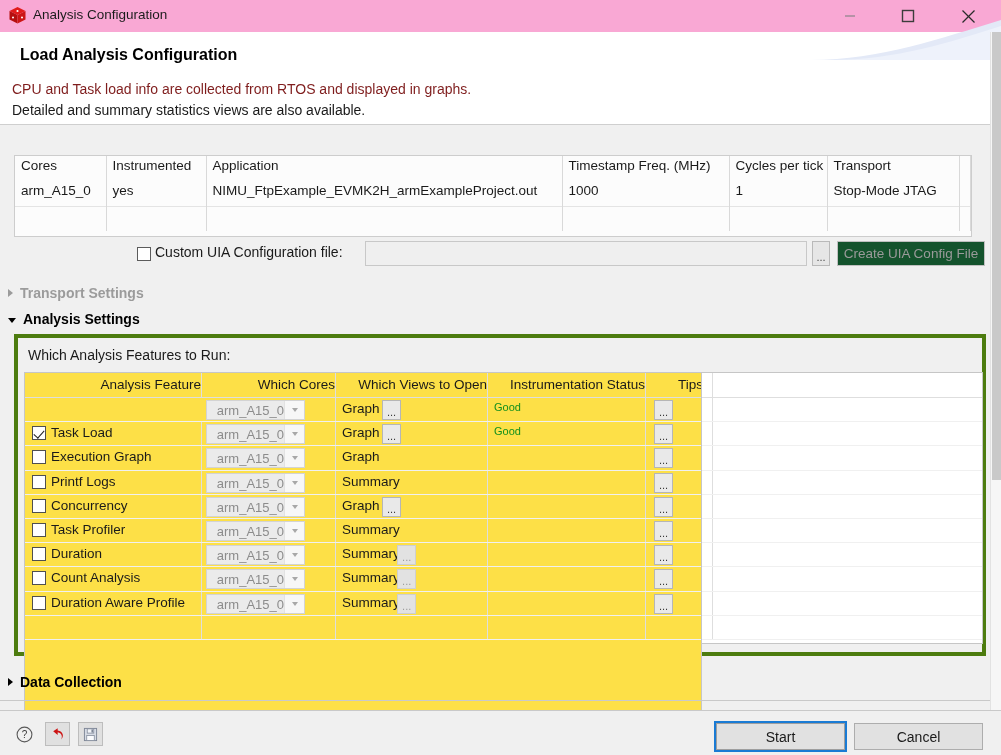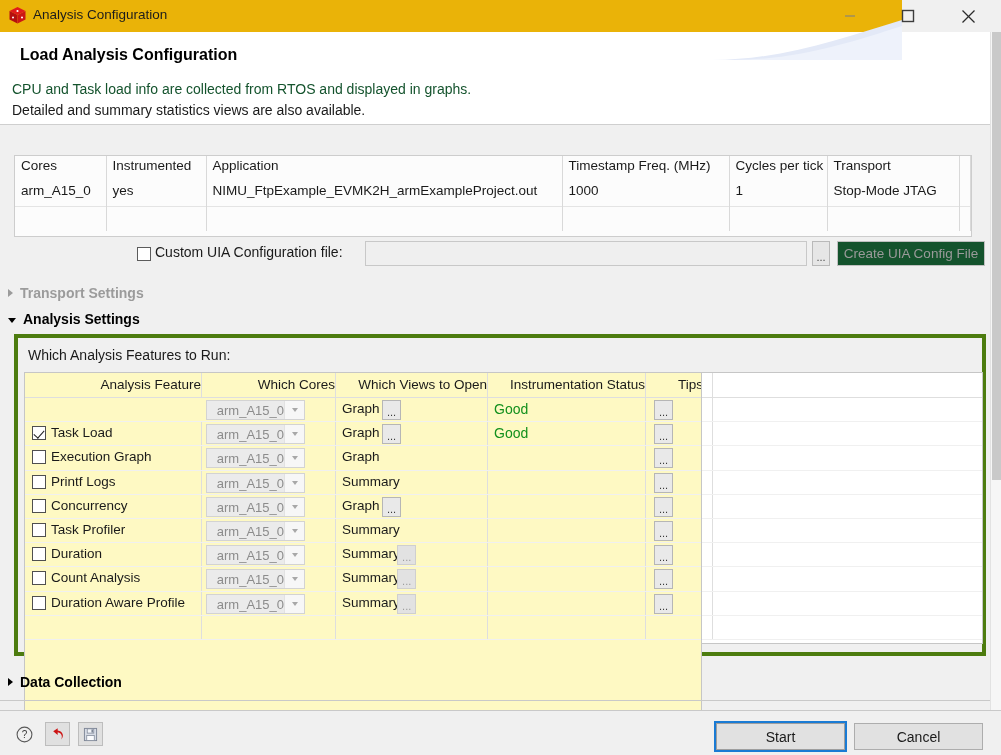--- a/index.html
+++ b/index.html
@@ -9,22 +9,22 @@
     font-family:"Liberation Sans", sans-serif;
     font-size:13.5px;
     color:#1a1a1a;
     background:#f0f0f0;
     overflow:hidden;
     position:relative;
   }
 
   
   #titlebar{
-    position:absolute; left:0; top:0; width:902px; height:32px;
-    background:#eab308;
+    position:absolute; left:0; top:0; width:1001px; height:32px;
+    background:#f9a8d4;
   }
   #title-deco{
     position:absolute; right:0; top:18px; width:190px; height:42px;
     overflow:hidden; pointer-events:none;
   }
   #app-icon{
     position:absolute; left:8px; top:6px; width:19px; height:19px;
   }
   #title-text{
     position:absolute; left:33px; top:7px;
@@ -38,21 +38,21 @@
   #btn-min{ left:827px; }
   #btn-max{ left:885px; }
   #btn-close{ left:945px; }
 
   
   #hdr-title{
     position:absolute; left:20px; top:46px;
     font-size:16px; font-weight:bold; color:#000;
   }
   #hdr-desc1{
-    position:absolute; left:12px; top:81px; font-size:14px; color:#14532d;
+    position:absolute; left:12px; top:81px; font-size:14px; color:#7f1d1d;
   }
   #hdr-desc2{
     position:absolute; left:12px; top:102px; font-size:14px; color:#1a1a1a;
   }
   #hdr-sep{
     position:absolute; left:0; top:124px; width:1001px; height:1px;
     background:#cfcfcf;
   }
   #hdr-bg{
     position:absolute; left:0; top:32px; width:1001px; height:92px;
@@ -124,21 +124,21 @@
   }
 
   
   #an-panel{
     position:absolute; left:14px; top:209px; width:972px; height:322px;
     background:#f0f0f0; border:4px solid #4d7c0f;text-align:right;
   }
   #an-label{ position:absolute; left:10px; top:9px; font-size:14px; }
   #feat-table{
     position:absolute; left:6px; top:34px; width:678px; height:348px;
-    background:#fef9c3; border:1px solid #c6c6c6; overflow:hidden;
+    background:#fde047; border:1px solid #c6c6c6; overflow:hidden;
   }
   #feat-right{
     position:absolute; left:684px; top:34px; width:281px; height:272px;
     background:#fff; border:1px solid #c6c6c6; border-left:none;
   }
 
   .frow{
     position:relative; height:24.2px; width:100%;
     border-bottom:1px solid #f0f0f0;
   }
@@ -184,21 +184,21 @@
 
   .view-txt{ position:absolute; left:6px; top:3px; font-size:13.5px; white-space:nowrap; }
   .dots{
     position:absolute; top:2px; width:19px; height:20px;
     background:#e9e9e9; border:1px solid #b6b6b6;
     display:flex; align-items:flex-end; justify-content:center;
     font-size:11px; line-height:9px; color:#3c3c3c; padding-bottom:2px;
   }
   .dots.dis{ background:#e2e2e2; border-color:#cfcfcf; color:#9d9d9d; }
 
-  .status-txt{ position:absolute; left:6px; top:3px; font-size:14px; }
+  .status-txt{ position:absolute; left:6px; top:3px; font-size:11px; }
   .tip-btn{
     position:absolute; left:8px; top:2px; width:19px; height:20px;
     background:#e9e9e9; border:1px solid #b6b6b6;
     display:flex; align-items:flex-end; justify-content:center;
     font-size:11px; line-height:9px; color:#3c3c3c; padding-bottom:2px;
   }
 
   #feat-right .rrow{
     position:relative; height:24.2px; border-bottom:1px solid #f0f0f0;
   }

